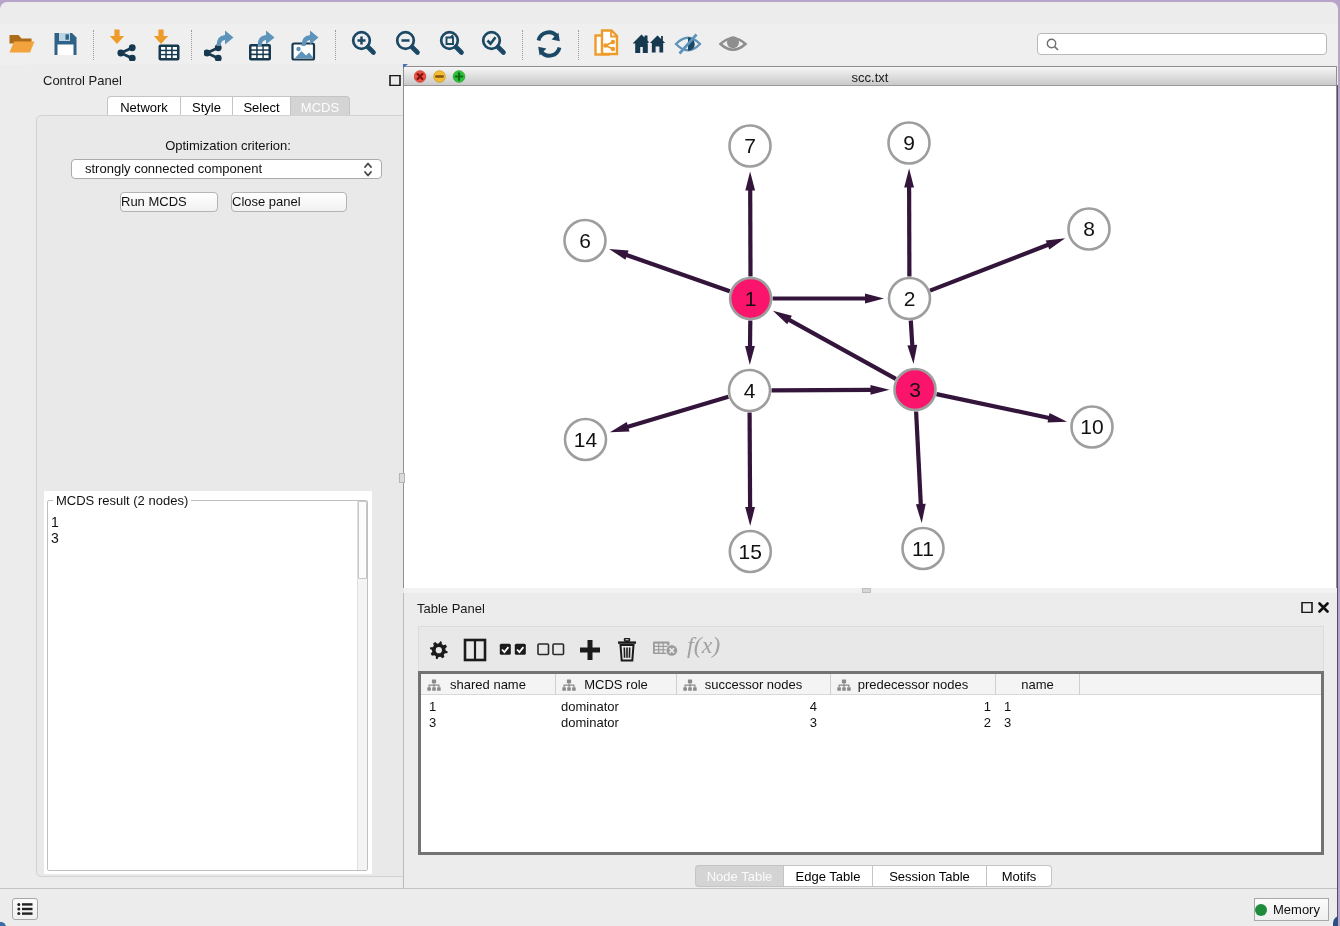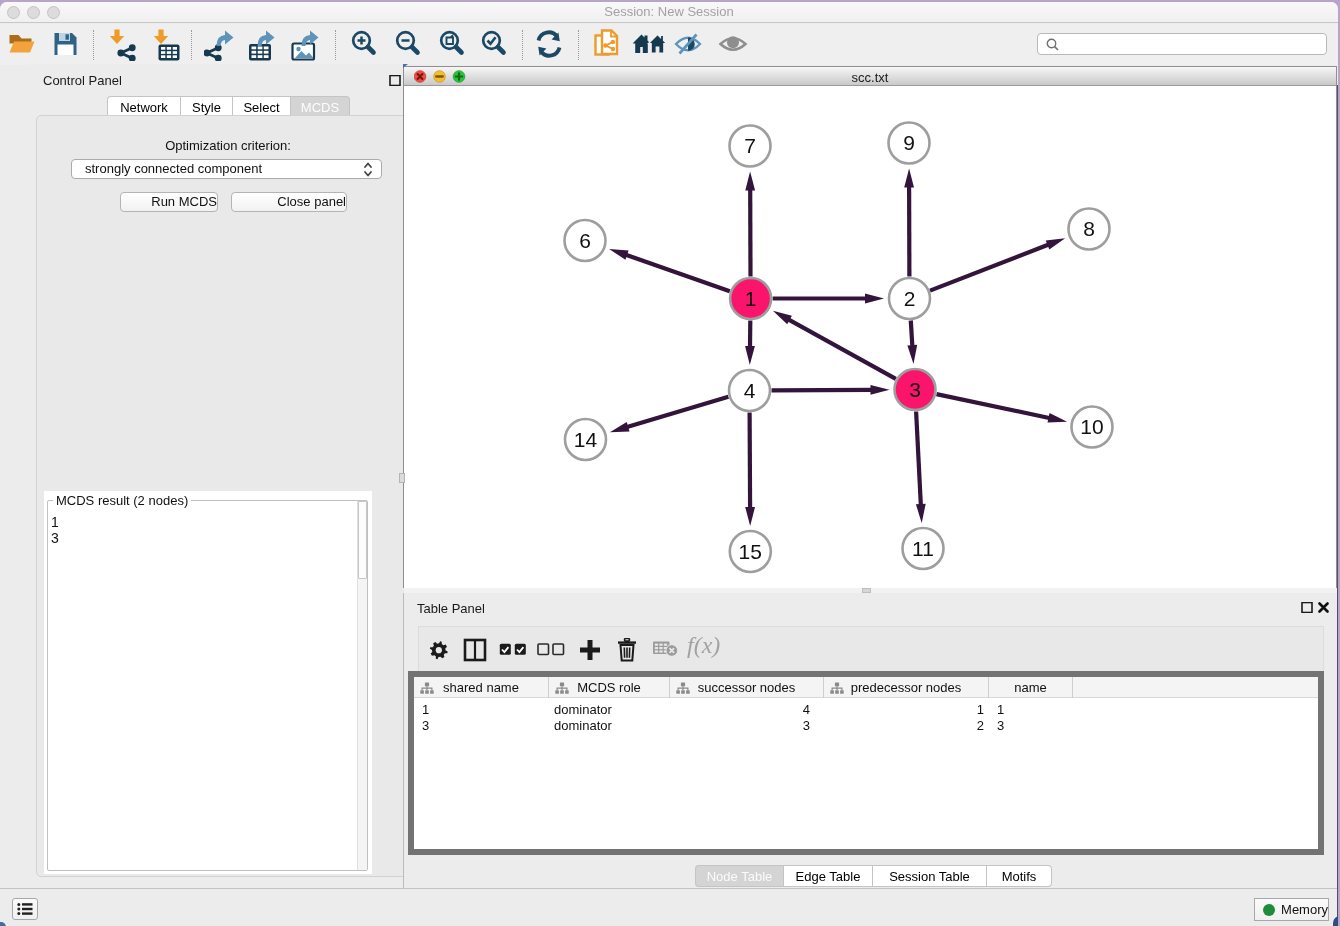--- a/index.html
+++ b/index.html
@@ -13,48 +13,42 @@
 .ticon{position:absolute;top:3px;}
 .search{position:absolute;left:1037px;top:9px;width:290px;height:22px;background:#fff;border:1px solid #b9b9b9;border-radius:4px;}
 .leftpanel{position:absolute;left:0;top:62px;width:400px;height:824px;background:#ececec;margin-left:28px;}
 .cpheader{position:absolute;left:15px;top:9px;font-size:13px;color:#1a1a1a;}
 .winbtn{position:absolute;top:11px;}
 .tabs{position:absolute;left:79px;top:32px;height:22px;}
 .tab{position:absolute;top:0;height:22px;background:#fff;border:1px solid #c4c4c4;font-size:13px;text-align:center;line-height:21px;color:#000;}
 .mcdspanel{position:absolute;left:8px;top:51px;width:384px;height:762px;background:#e9e9e9;border:1px solid #d2d2d2;border-radius:5px;}
 .optlabel{position:absolute;left:0;top:74px;width:100%;text-align:center;font-size:13px;color:#111;}
 .combo{position:absolute;left:43px;top:95px;width:311px;height:20px;background:#fff;border:1px solid #ababab;border-radius:4px;font-size:13px;line-height:18px;padding-left:13px;color:#111;}
-.btn{position:absolute;top:128px;height:20px;background:linear-gradient(#ffffff,#f1f1f1);border:1px solid #b4b4b4;border-radius:4px;font-size:13px;text-align:right;line-height:18px;color:#111;}
+.btn{position:absolute;top:128px;height:20px;background:linear-gradient(#ffffff,#f1f1f1);border:1px solid #b4b4b4;border-radius:4px;font-size:13px;text-align:left;line-height:18px;color:#111;}
 .resultbox{position:absolute;left:16px;top:427px;width:328px;height:383px;background:#fff;}
 .resultborder{position:absolute;left:3px;top:9px;right:4px;bottom:3px;border:1px solid #c0c0c0;border-radius:2px;}
 .resulttitle{position:absolute;left:9px;top:2px;background:#fff;padding:0 3px;font-size:13px;color:#111;}
 .vscroll{position:absolute;right:5px;top:10px;width:10px;bottom:4px;background:#f4f4f4;border-left:1px solid #e0e0e0;}
 .vthumb{position:absolute;left:0px;top:0px;width:9px;height:78px;background:#fcfcfc;border:1px solid #c6c6c6;border-radius:1px;}
 .netwin{position:absolute;left:403px;top:64px;width:934px;height:522px;border:1px solid #8f8f8f;border-bottom:none;background:#fff;}
 .nettitle{position:absolute;left:0;top:0;width:100%;height:19px;background:linear-gradient(#f6f6f6,#c9c9c9);border-bottom:1px solid #9a9a9a;}
 .nettext{position:absolute;top:3px;width:100%;text-align:center;font-size:13px;color:#1a1a1a;}
 .tablepanel{position:absolute;left:403px;top:591px;width:934px;height:295px;background:#ececec;border-left:1px solid #bbb;}
 .tptoolbar{position:absolute;left:14px;top:33px;right:13px;height:45px;background:#e8e8e8;border:1px solid #dcdcdc;border-bottom:none;}
-.tbl{position:absolute;left:4px;top:78px;right:13px;height:184px;background:#fff;border:6px solid #737373;}
+.tbl{position:absolute;left:14px;top:78px;right:13px;height:184px;background:#fff;border:3px solid #737373;}
 .thead{position:absolute;left:0;top:0;width:100%;height:21px;background:#f4f4f4;border-bottom:1px solid #d8d8d8;font-size:13px;color:#111;}
 .hcell{position:absolute;top:0;height:21px;border-right:1px solid #cfcfcf;text-align:center;line-height:21px;}
 .hicon{position:absolute;left:6px;top:5px;}
 .trow{position:absolute;width:100%;height:16px;font-size:13px;color:#111;}
 .btabs{position:absolute;top:272px;height:22px;}
 .btab{position:absolute;top:0;height:22px;background:#fff;border:1px solid #c4c4c4;font-size:13px;text-align:center;line-height:21px;}
 .statusbar{position:absolute;left:0;top:886px;width:1338px;height:38px;background:#ececec;border-top:1px solid #c4c4c4;}
 .sbtn{position:absolute;background:linear-gradient(#fbfbfb,#f0f0f0);border:1px solid #a8a8a8;}
 </style></head><body>
 <div class="app">
-<div class="titlebar">
-<div class="tl" style="left:7px"></div>
-      <div class="tl" style="left:27px"></div>
-      <div class="tl" style="left:47px"></div>
-<div class="ttext">Session: New Session</div>
-    </div>
 <div class="toolbar">
 <div class="tsep" style="left:93px"></div>
       <div class="tsep" style="left:191px"></div>
       <div class="tsep" style="left:335px"></div>
       <div class="tsep" style="left:522px"></div>
       <div class="tsep" style="left:578px"></div>
 <svg class="ticon" style="left:6px;top:5px" width="30" height="30" viewBox="0 0 30 30">
 <path d="M3.5 6 h9 l3 3.5 h10 v5 h-22 z" fill="#ad6c17"></path>
 <path d="M3.5 6 v17.5 h2 l-2 -0.0 z" fill="#ad6c17"></path>
 <path d="M3.5 23.5 l4.5 -11 h20.5 l-4.5 11 z" fill="#f3a33c"></path>
@@ -413,18 +407,18 @@
           <g fill="#222">
             <circle cx="1.8" cy="2.4" r="1.5"></circle>
             <circle cx="1.8" cy="7" r="1.5"></circle>
             <circle cx="1.8" cy="11.6" r="1.5"></circle>
             <rect x="5" y="1.2" width="10.5" height="2.4"></rect>
             <rect x="5" y="5.8" width="10.5" height="2.4"></rect>
             <rect x="5" y="10.4" width="10.5" height="2.4"></rect>
           </g>
         </svg>
       </div>
-<div class="sbtn" style="left:1254px;top:9px;width:75px;height:23px;font-size:13px;color:#111;text-align:right;line-height:21px"><span style="display:inline-block;width:12px;height:12px;border-radius:50%;background:#1f8c3b;vertical-align:-2px;margin-right:6px"></span>Memory</div>
+<div class="sbtn" style="left:1254px;top:9px;width:75px;height:23px;font-size:13px;color:#111;text-align:left;line-height:21px"><span style="display:inline-block;width:12px;height:12px;border-radius:50%;background:#1f8c3b;vertical-align:-2px;margin-right:6px"></span>Memory</div>
 </div>
 <div style="position:absolute;left:1337px;top:83px;width:2px;height:843px;background:#4c4f72"></div>
 
 <div style="position:absolute;left:1333px;top:914px;width:7px;height:12px;background:#2f4d7e;border-radius:7px 0 0 0"></div>
 <div style="position:absolute;left:-4px;top:920px;width:10px;height:10px;background:#3b6ea5;border-radius:50%"></div>
 </div>
 </body></html>

